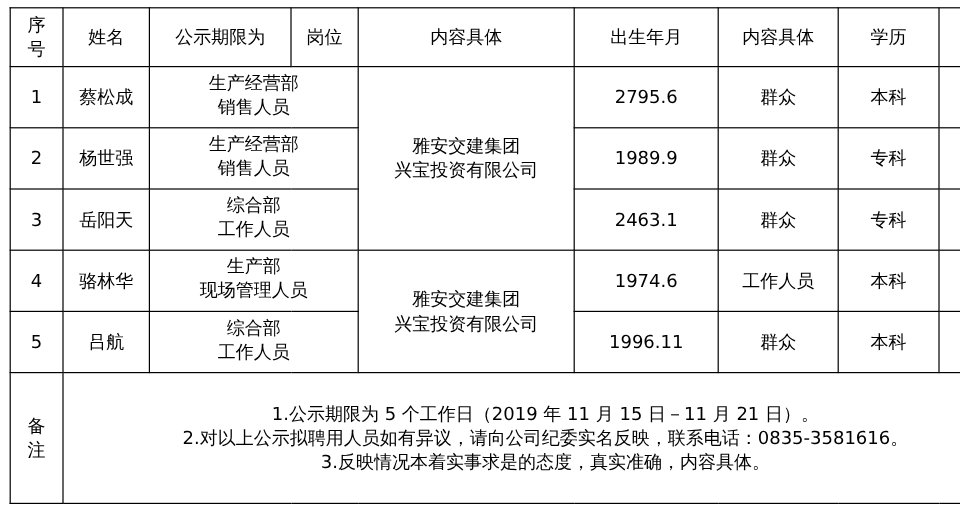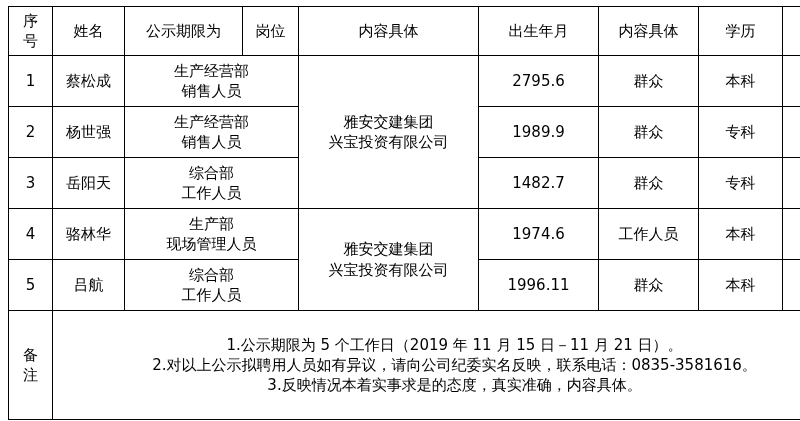--- a/index.html
+++ b/index.html
@@ -51,20 +51,21 @@
 
   .hdr-no {
     line-height: 1.15;
   }
   .hdr-no span { display: block; }
 
   .body-row td { height: 46px; }
 
   .deptpost {
     padding: 0;
+    font-family: Liberation Mono, monospace;
   }
   .deptpost .l1, .deptpost .l2 {
     display: block;
     white-space: nowrap;
   }
 
   .unit-cell {
     line-height: 1.5;
     font-size: 15px;
   }
@@ -151,21 +152,21 @@
         <td>专科</td>
         <td></td>
       </tr>
       <tr class="body-row">
         <td>3</td>
         <td>岳阳天</td>
         <td class="deptpost" colspan="2">
           <span class="l1">综合部</span>
           <span class="l2">工作人员</span>
         </td>
-        <td>1482.7</td>
+        <td>2463.1</td>
         <td>群众</td>
         <td>专科</td>
         <td></td>
       </tr>
       <tr class="body-row">
         <td>4</td>
         <td>骆林华</td>
         <td class="deptpost" colspan="2">
           <span class="l1">生产部</span>
           <span class="l2">现场管理人员</span>

